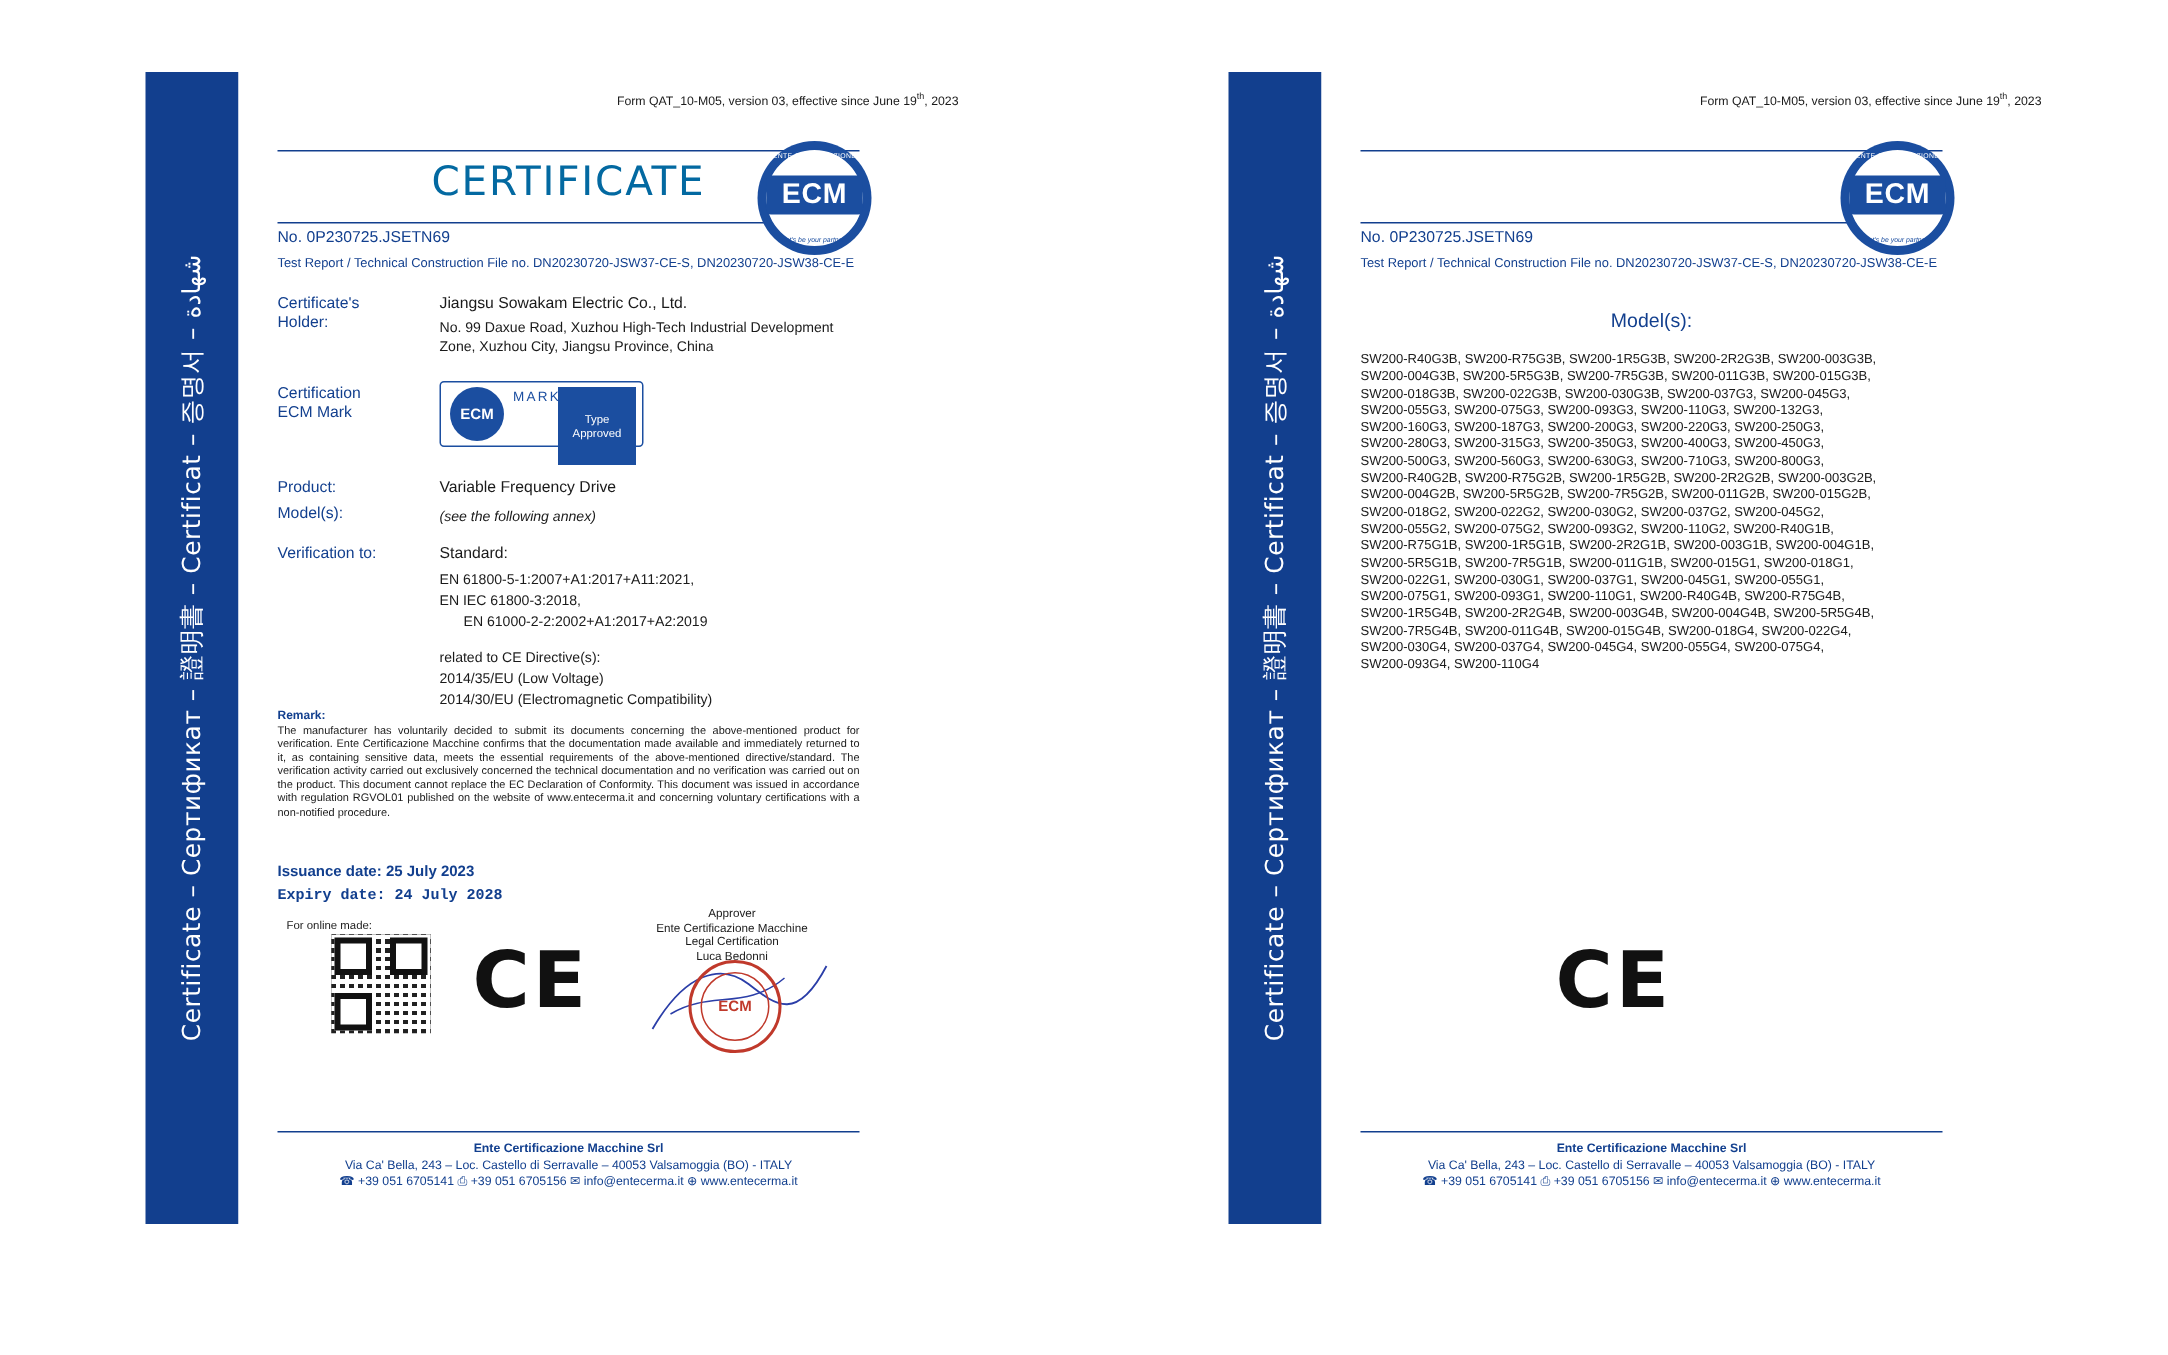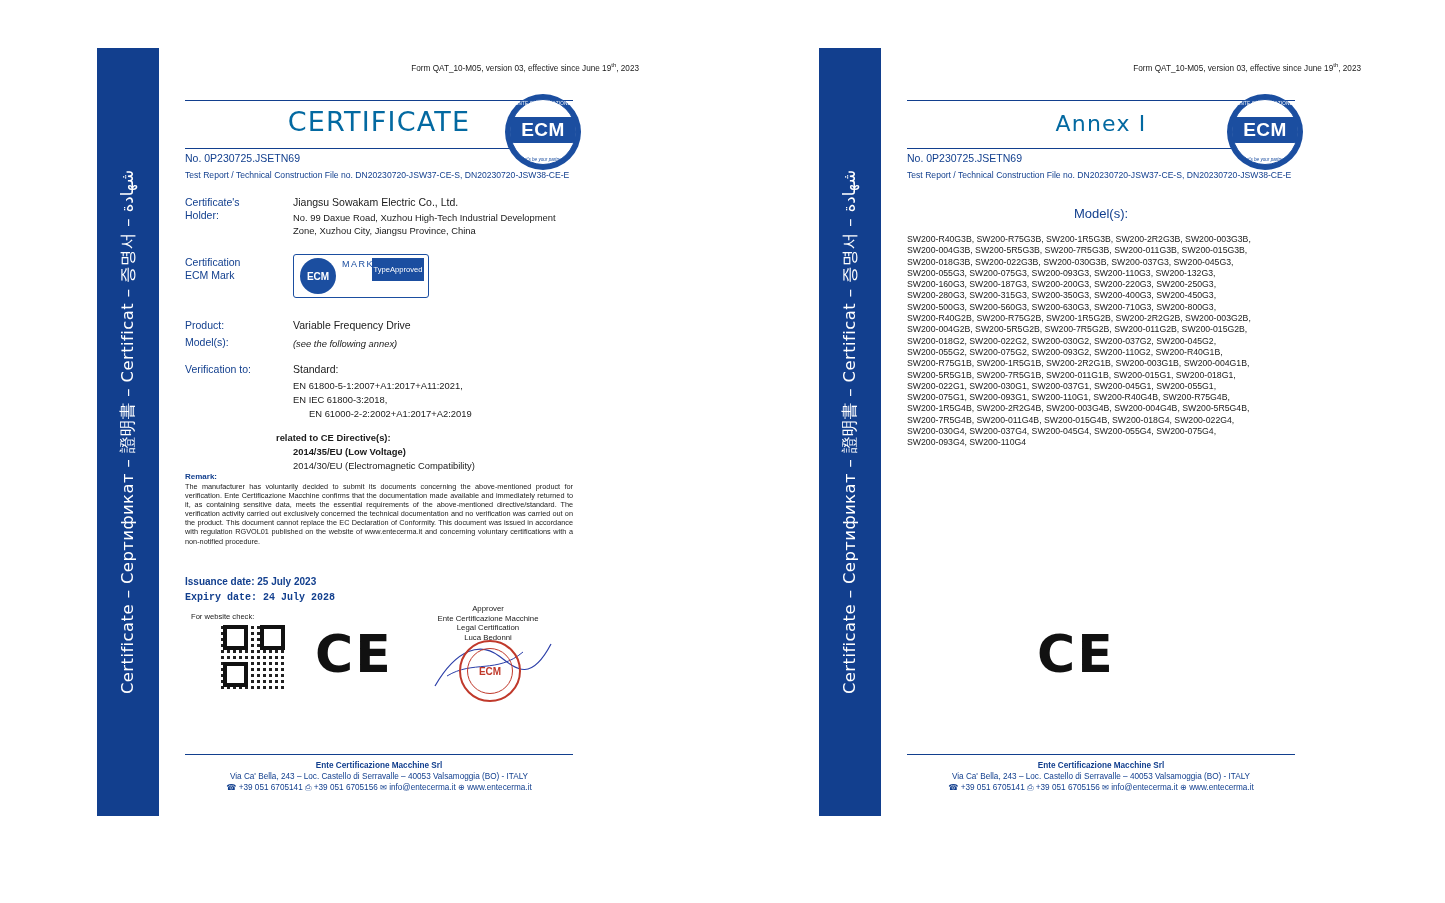--- a/index.html
+++ b/index.html
@@ -278,26 +278,26 @@
     top: 4px;
     font-size: 9px;
     color: #1b4ea0;
     letter-spacing: 1.5px;
   }
   .ecm-mark .typeapp {
     position: absolute;
     right: 4px;
     top: 3px;
     width: 52px;
-    height: 23px;
+    height: 52px;
     background: #1b4ea0;
     color: #fff;
     font-size: 7.6px;
     display: flex;
-    flex-direction: row;
+    flex-direction: column;
     align-items: center;
     justify-content: center;
     line-height: 9px;
   }
 
   .remark-title {
     position: absolute;
     left: 26px;
     top: 424px;
     font-size: 8px;
@@ -500,31 +500,31 @@
     <div class="value" style="left:134px; top:271px;">Variable Frequency Drive</div>
     <div class="label" style="left:26px; top:288px;">Model(s):</div>
     <div class="value italic small" style="left:134px; top:289px;">(see the following annex)</div>
 
     <div class="label" style="left:26px; top:315px;">Verification to:</div>
     <div class="value" style="left:134px; top:315px;">Standard:</div>
     <div class="value small" style="left:134px; top:331px;">EN 61800-5-1:2007+A1:2017+A11:2021,</div>
     <div class="value small" style="left:134px; top:345px;">EN IEC 61800-3:2018,</div>
     <div class="value small" style="left:134px; top:359px;padding-left:16px;">EN 61000-2-2:2002+A1:2017+A2:2019</div>
 
-    <div class="value small" style="left:117px; top:383px;font-weight:bold;">related to CE Directive(s):</div>
-    <div class="value small" style="left:134px; top:397px;font-weight:bold;">2014/35/EU (Low Voltage)</div>
+    <div class="value small" style="left:134px; top:383px;">related to CE Directive(s):</div>
+    <div class="value small" style="left:134px; top:397px;">2014/35/EU (Low Voltage)</div>
     <div class="value small" style="left:134px; top:411px;">2014/30/EU (Electromagnetic Compatibility)</div>
 
     <div class="remark-title">Remark:</div>
     <div class="remark-body">The manufacturer has voluntarily decided to submit its documents concerning the above-mentioned product for verification. Ente Certificazione Macchine confirms that the documentation made available and immediately returned to it, as containing sensitive data, meets the essential requirements of the above-mentioned directive/standard. The verification activity carried out exclusively concerned the technical documentation and no verification was carried out on the product. This document cannot replace the EC Declaration of Conformity. This document was issued in accordance with regulation RGVOL01 published on the website of www.entecerma.it and concerning voluntary certifications with a non-notified procedure.</div>
 
     <div class="date-line" style="top:528px;">Issuance date: 25 July 2023</div>
     <div class="date-line" style="top:544px;font-family:Liberation Mono, monospace;">Expiry date: 24 July 2028</div>
 
-    <div class="qr-label">For website check:</div>
+    <div class="qr-label">For online made:</div>
     <div class="qr">
       <div class="q-corner tl"></div>
       <div class="q-corner tr"></div>
       <div class="q-corner bl"></div>
     </div>
 
     <div class="ce-mark" style="left:156px; top:576px; font-size:52px;">CE</div>
 
     <div class="approver-block">
       <div>Approver</div>
@@ -565,21 +565,20 @@
     <div class="wm-slogan">let's be your partner</div>
   </div>
 
   <div class="sheet content">
 
     <div class="form-line">
       Form QAT_10-M05, version 03, effective since June 19<sup>th</sup>, 2023
     </div>
 
     <div class="title-rule"></div>
-    <div class="doc-title annex">Annex I</div>
     <div class="title-rule-2"></div>
 
     <div class="seal">
       <div class="outer"></div>
       <div class="inner"></div>
       <div class="band-top">ENTE CERTIFICAZIONE MACCHINE</div>
       <div class="mid">ECM</div>
       <div class="band-bot">let's be your partner</div>
     </div>
 

